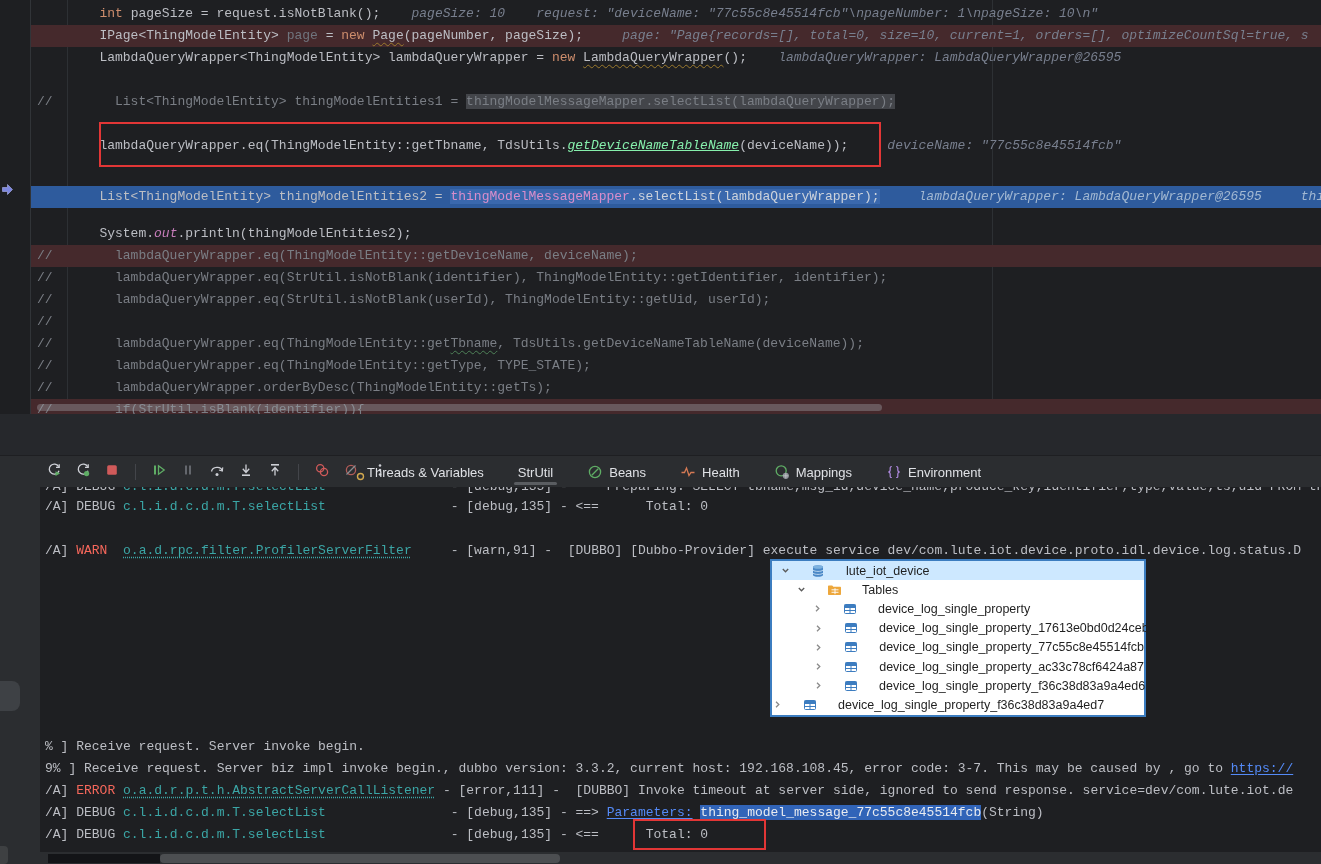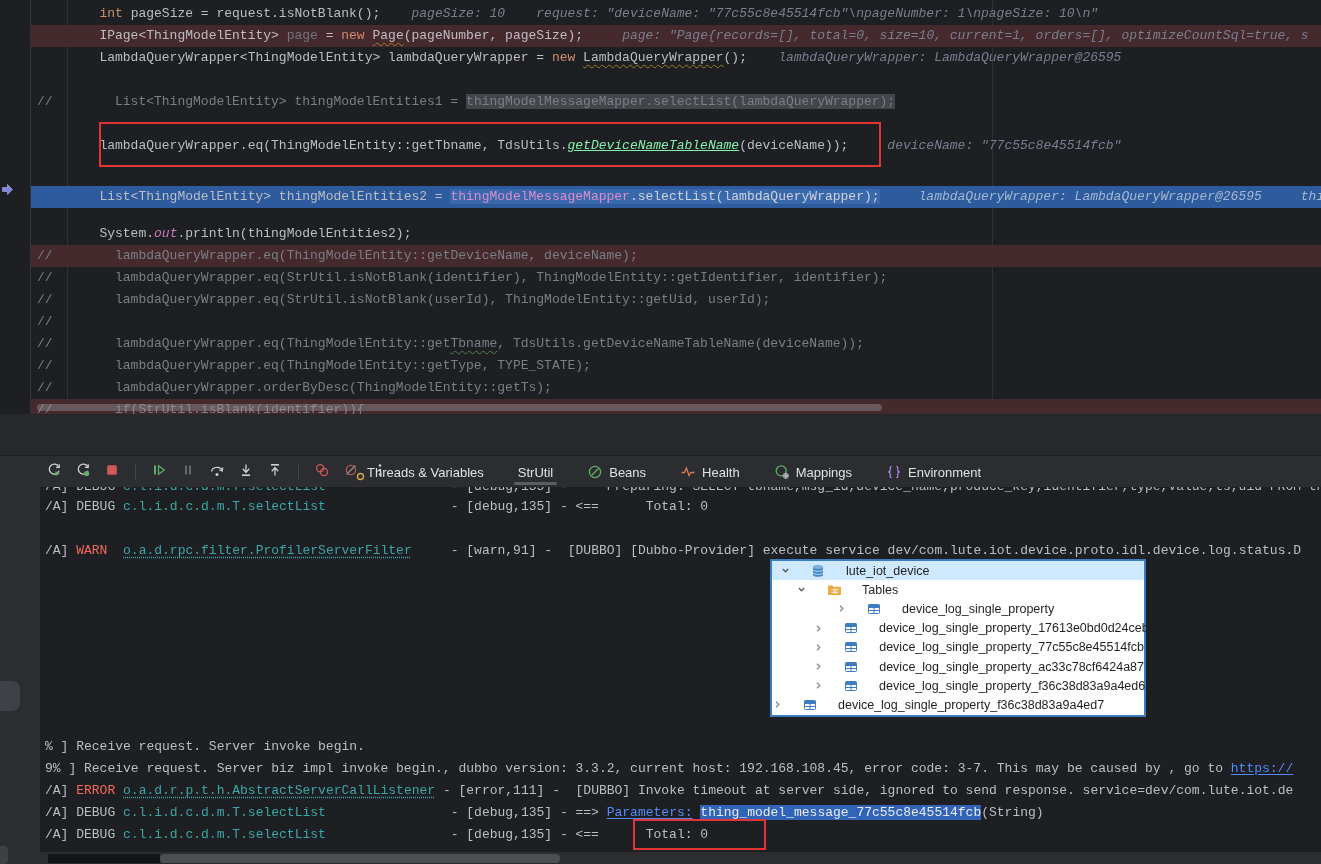--- a/index.html
+++ b/index.html
@@ -270,21 +270,21 @@
         </svg>
       </span>
       <span class="tree-ico">
         <svg width="14" height="14" viewBox="0 0 14 14">
           <path fill="#eda73c" d="M1 3.5c0-.6.4-1 1-1h3.2l1.2 1.3H13c.6 0 1 .4 1 1V11c0 .6-.4 1-1 1H2c-.6 0-1-.4-1-1z"></path>
           <path stroke="#fff" stroke-width=".9" d="M4.5 6.8h7M4.5 9.3h7M8 5.2v6" fill="none"></path>
         </svg>
       </span>
       <span>Tables</span>
     </div>
-    <div class="tree-row" style="padding-left: 64px;">
+    <div class="tree-row" style="padding-left: 40px;">
       <span class="chev">
         <svg width="9" height="9" viewBox="0 0 9 9">
           <path d="M3 1.8 5.8 4.5 3 7.2" fill="none" stroke="#8a8a8a" stroke-width="1.3"></path>
         </svg>
       </span>
       <span class="tree-ico">
         <svg width="14" height="14" viewBox="0 0 14 14">
           <rect x="1.5" y="2.5" width="11" height="9" rx="1" fill="#fff" stroke="#3d7dc0"></rect>
           <path d="M1.5 5.5h11" stroke="#3d7dc0"></path>
           <rect x="1.5" y="2.5" width="11" height="3" fill="#3d7dc0"></rect>

